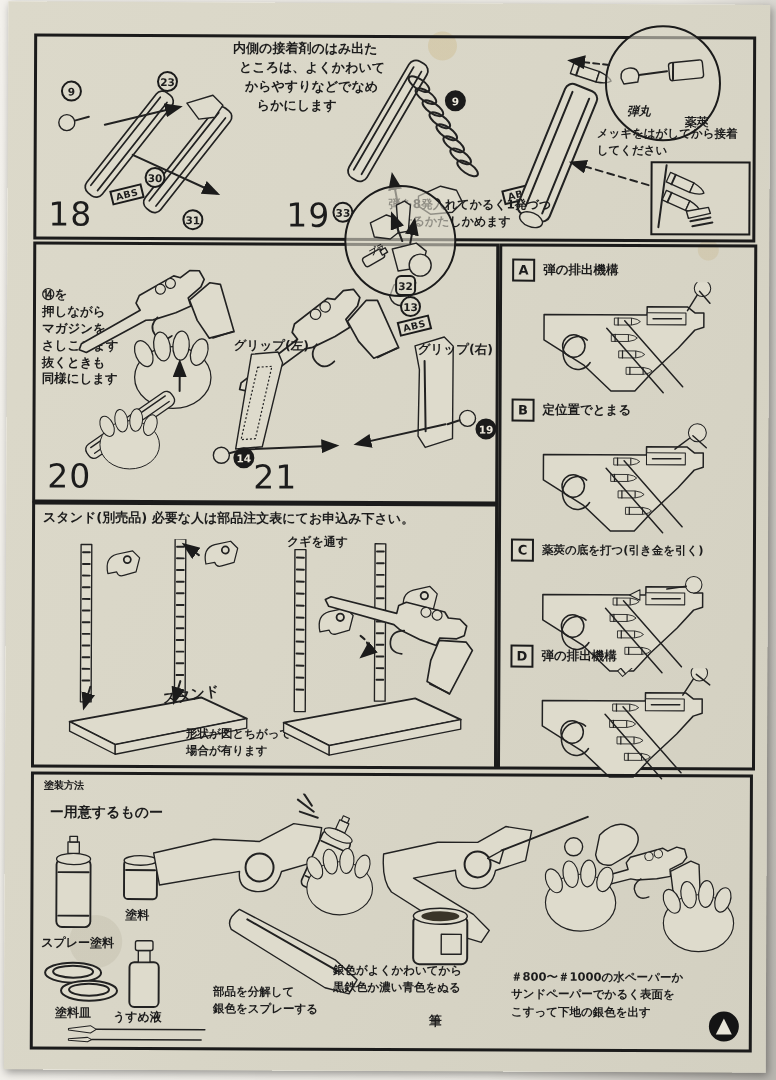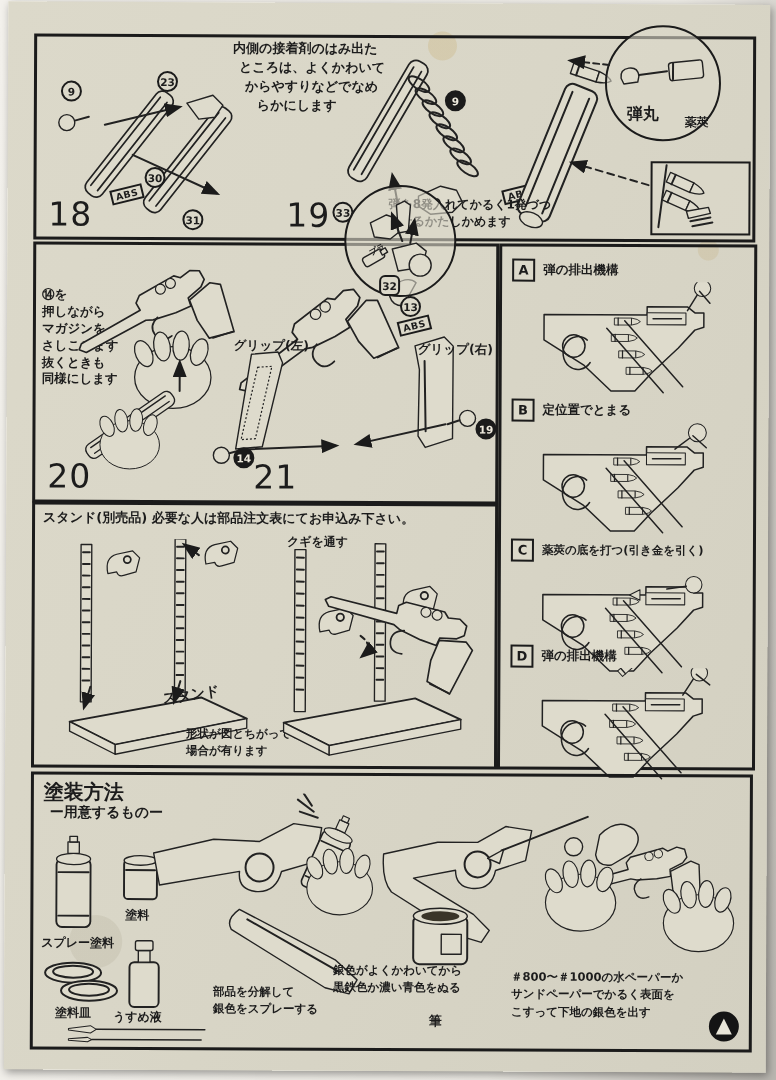--- a/index.html
+++ b/index.html
@@ -233,25 +233,29 @@
       </g>
     </svg>
 
     <div class="circle-inset" style="left:568px;top:-14px;width:112px;height:112px;"></div>
     <svg style="position:absolute;left:574px;top:8px" width="104" height="56" viewBox="0 0 104 56">
       <path class="fl1" d="M10 30 q0 -9 9 -9 q9 0 9 9 l-2 6 l-14 0 z" transform="rotate(-8 19 30)"></path>
       <line class="ln" x1="28" y1="28" x2="56" y2="24" stroke-width="3"></line>
       <rect class="fl1" x="58" y="14" width="34" height="18" rx="3" transform="rotate(-6 75 23)"></rect>
       <line class="ln" x1="62" y1="16" x2="62" y2="32" stroke-width="1.2"></line>
     </svg>
-    <span class="jp" style="position:absolute;left:590px;top:64px;font-size:16px;">弾丸</span>
+    <span class="jp" style="position:absolute;left:590px;top:64px;font-size:12px;font-style:italic;">弾丸</span>
     <span class="jp" style="position:absolute;left:648px;top:60px;font-size:12px;margin-top:15px;">薬莢</span>
     <svg style="position:absolute;left:528px;top:14px" width="46" height="20" viewBox="0 0 46 20">
       <line class="ln" x1="44" y1="12" x2="6" y2="8" stroke-dasharray="6 4" marker-end="url(#ah)"></line>
     </svg>
+    <div class="lines jp note" style="position:absolute;left:560px;top:86px;font-size:11.5px;">
+      <span>メッキをはがしてから接着</span>
+      <span>してください</span>
+    </div>
 
     <div style="position:absolute;left:614px;top:122px;width:96px;height:70px;border:2.5px solid #1b1b1b;background:rgba(220,217,202,.6);">
       <svg width="92" height="66" viewBox="0 0 92 66">
         <line class="ln" x1="14" y1="2" x2="6" y2="64" stroke-width="2"></line>
         <g transform="translate(18,4) rotate(24)">
             <use href="#sym-bullet" width="44" height="19"></use>
           </g>
         <g transform="translate(14,22) rotate(24)">
             <use href="#sym-bullet" width="44" height="19"></use>
           </g>
@@ -276,21 +280,21 @@
     <path class="fl1" d="M40 54 l24 -6 l10 8 l-4 16 l-24 4 z"></path>
     <circle class="fl1" cx="68" cy="70" r="11"></circle>
     <g transform="rotate(-30 22 66)">
         <rect class="fl1" x="12" y="58" width="22" height="10" rx="3"></rect>
         <rect class="fl1" x="32" y="60" width="6" height="5"></rect>
       </g>
     <line class="ln" x1="50" y1="46" x2="40" y2="20" marker-end="url(#ah)" stroke-width="1.8"></line>
     <line class="ln" x1="58" y1="48" x2="62" y2="26" marker-end="url(#ah)" stroke-width="1.8"></line>
   </svg>
   <span class="jp" style="position:absolute;left:362px;top:242px;font-size:8px;z-index:7;transform:rotate(-28deg);">プラ</span>
-  <span class="badge" style="left:372px;top:272px;z-index:7;border-radius:6px;">
+  <span class="badge" style="left:388px;top:272px;z-index:7;border-radius:6px;">
       <span>32</span>
     </span>
 
   <div class="box" style="left:26px;top:240px;width:460px;height:255px;">
     <div class="lines jp" style="position:absolute;left:6px;top:42px;font-size:12.5px;">
       <span>⑭を</span>
       <span>押しながら</span>
       <span>マガジンを</span>
       <span>さしこみます</span>
       <span>抜くときも</span>
@@ -427,21 +431,21 @@
       <path class="ln" d="M104 96 q14 10 2 20" stroke-dasharray="5 4" marker-end="url(#ah)" stroke-width="1.8"></path>
       <path class="ln" d="M186 74 q14 10 2 20" stroke-dasharray="5 4" marker-end="url(#ah)" stroke-width="1.8"></path>
       <use href="#sym-base" x="16" y="150" width="200" height="68"></use>
       <g transform="rotate(14 140 90)">
           <use href="#sym-luger" x="60" y="40" width="190" height="132"></use>
         </g>
     </svg>
   </div>
 
   <div class="box" style="left:26px;top:770px;width:716px;height:272px;">
-    <div class="jp" style="position:absolute;left:10px;top:4px;font-size:20px;font-weight:800;">塗装方法</div>
+    <div class="jp" style="position:absolute;left:10px;top:4px;font-size:10px;font-weight:800;">塗装方法</div>
     <div class="jp" style="position:absolute;left:16px;top:28px;font-size:14px;font-weight:800;">ー用意するものー</div>
 
     <svg style="position:absolute;left:12px;top:56px" width="56" height="104">
         <use href="#sym-spraycan" width="56" height="104"></use>
       </svg>
     <span class="jp" style="position:absolute;left:8px;top:160px;font-size:12px;">スプレー塗料</span>
     <svg style="position:absolute;left:82px;top:72px" width="50" height="58">
         <use href="#sym-jar" width="50" height="58"></use>
       </svg>
     <span class="jp" style="position:absolute;left:92px;top:132px;font-size:12px;">塗料</span>

